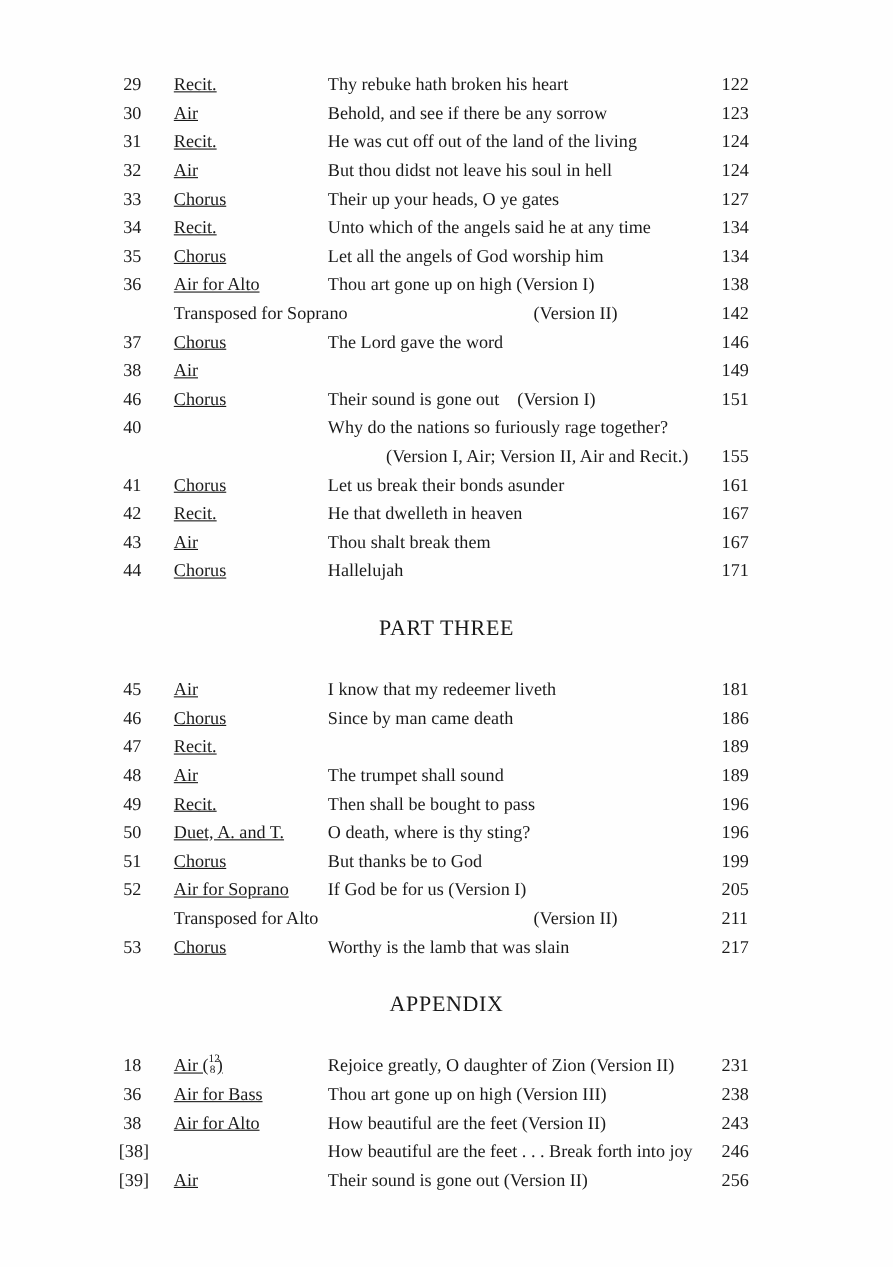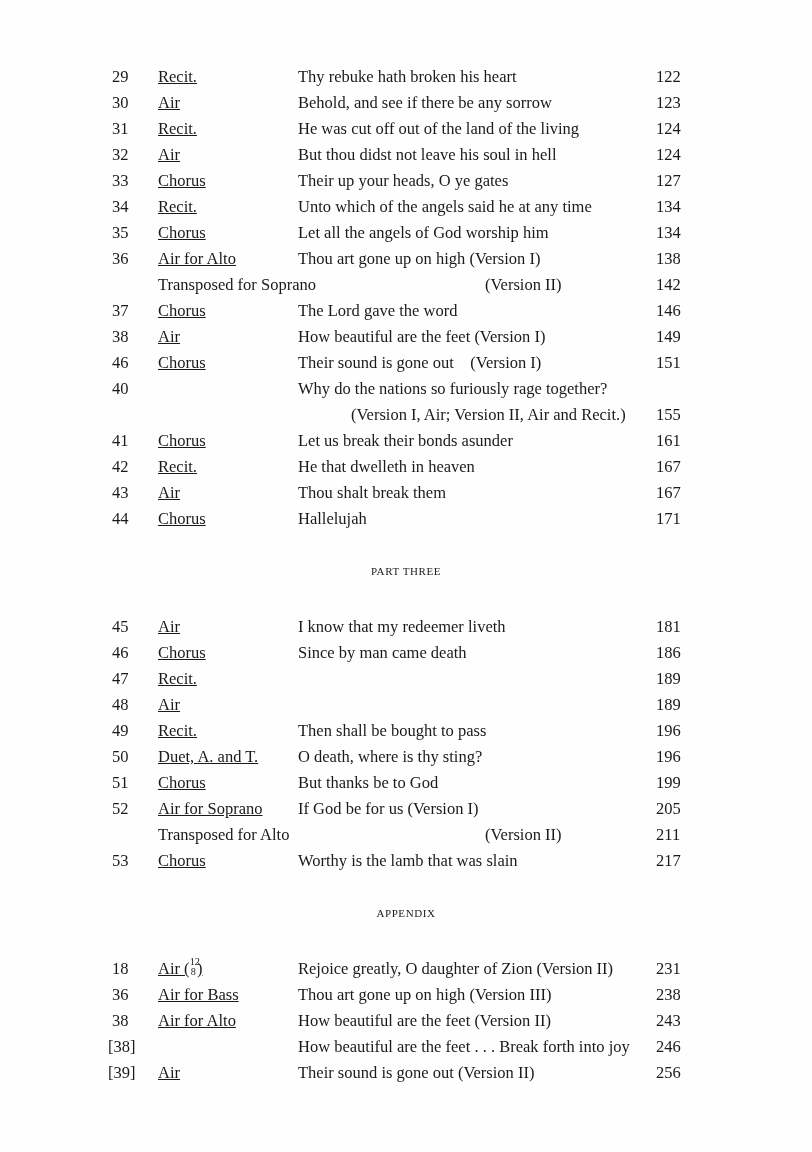--- a/index.html
+++ b/index.html
@@ -81,21 +81,21 @@
   .col-version {
     position: absolute;
     left: 485px;
     white-space: nowrap;
   }
 
   
   .part-heading {
     position: relative;
     text-align: center;
-    font-size: 11px;
+    font-size: 20px;
     letter-spacing: 0.6px;
     height: 26px;
     line-height: 26px;
   }
   .spacer-lg { height: 30px; }
   .spacer-md { height: 26px; }
 
   
   .frac {
     display: inline-block;
@@ -178,21 +178,20 @@
 
     <div class="row">
       <span class="col-num">37</span>
       <span class="col-type">Chorus</span>
       <span class="col-title">The Lord gave the word</span>
       <span class="col-page">146</span>
     </div>
     <div class="row">
       <span class="col-num">38</span>
       <span class="col-type">Air</span>
-      <span class="col-title">How beautiful are the feet (Version I)</span>
       <span class="col-page">149</span>
     </div>
     <div class="row">
       <span class="col-num">46</span>
       <span class="col-type">Chorus</span>
       <span class="col-title">Their sound is gone out    (Version I)</span>
       <span class="col-page">151</span>
     </div>
 
     <div class="row">
@@ -246,20 +245,21 @@
       <span class="col-page">186</span>
     </div>
     <div class="row">
       <span class="col-num">47</span>
       <span class="col-type">Recit.</span>
       <span class="col-page">189</span>
     </div>
     <div class="row">
       <span class="col-num">48</span>
       <span class="col-type">Air</span>
+      <span class="col-title">The trumpet shall sound</span>
       <span class="col-page">189</span>
     </div>
     <div class="row">
       <span class="col-num">49</span>
       <span class="col-type">Recit.</span>
       <span class="col-title">Then shall be bought to pass</span>
       <span class="col-page">196</span>
     </div>
     <div class="row">
       <span class="col-num">50</span>

